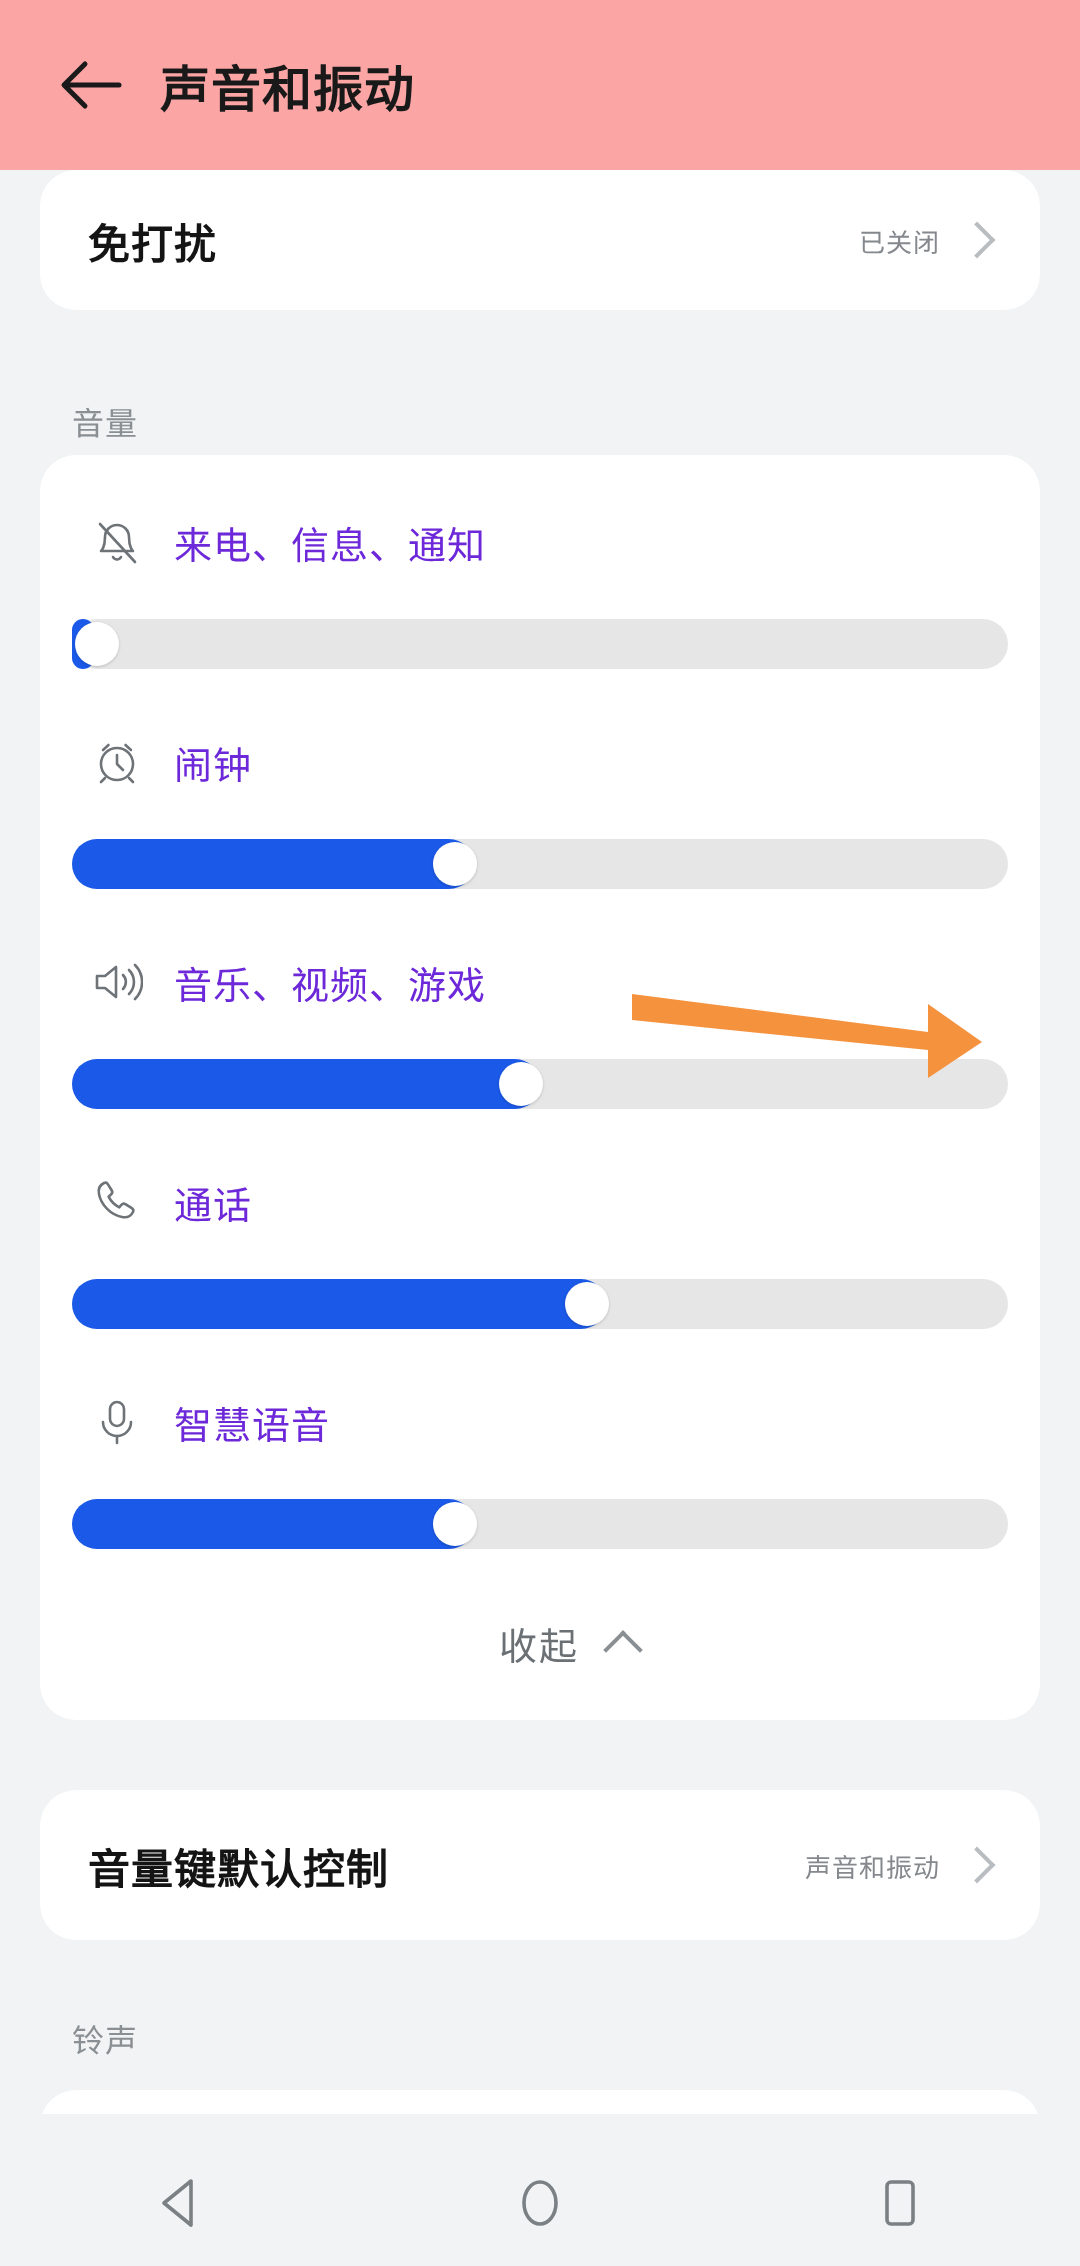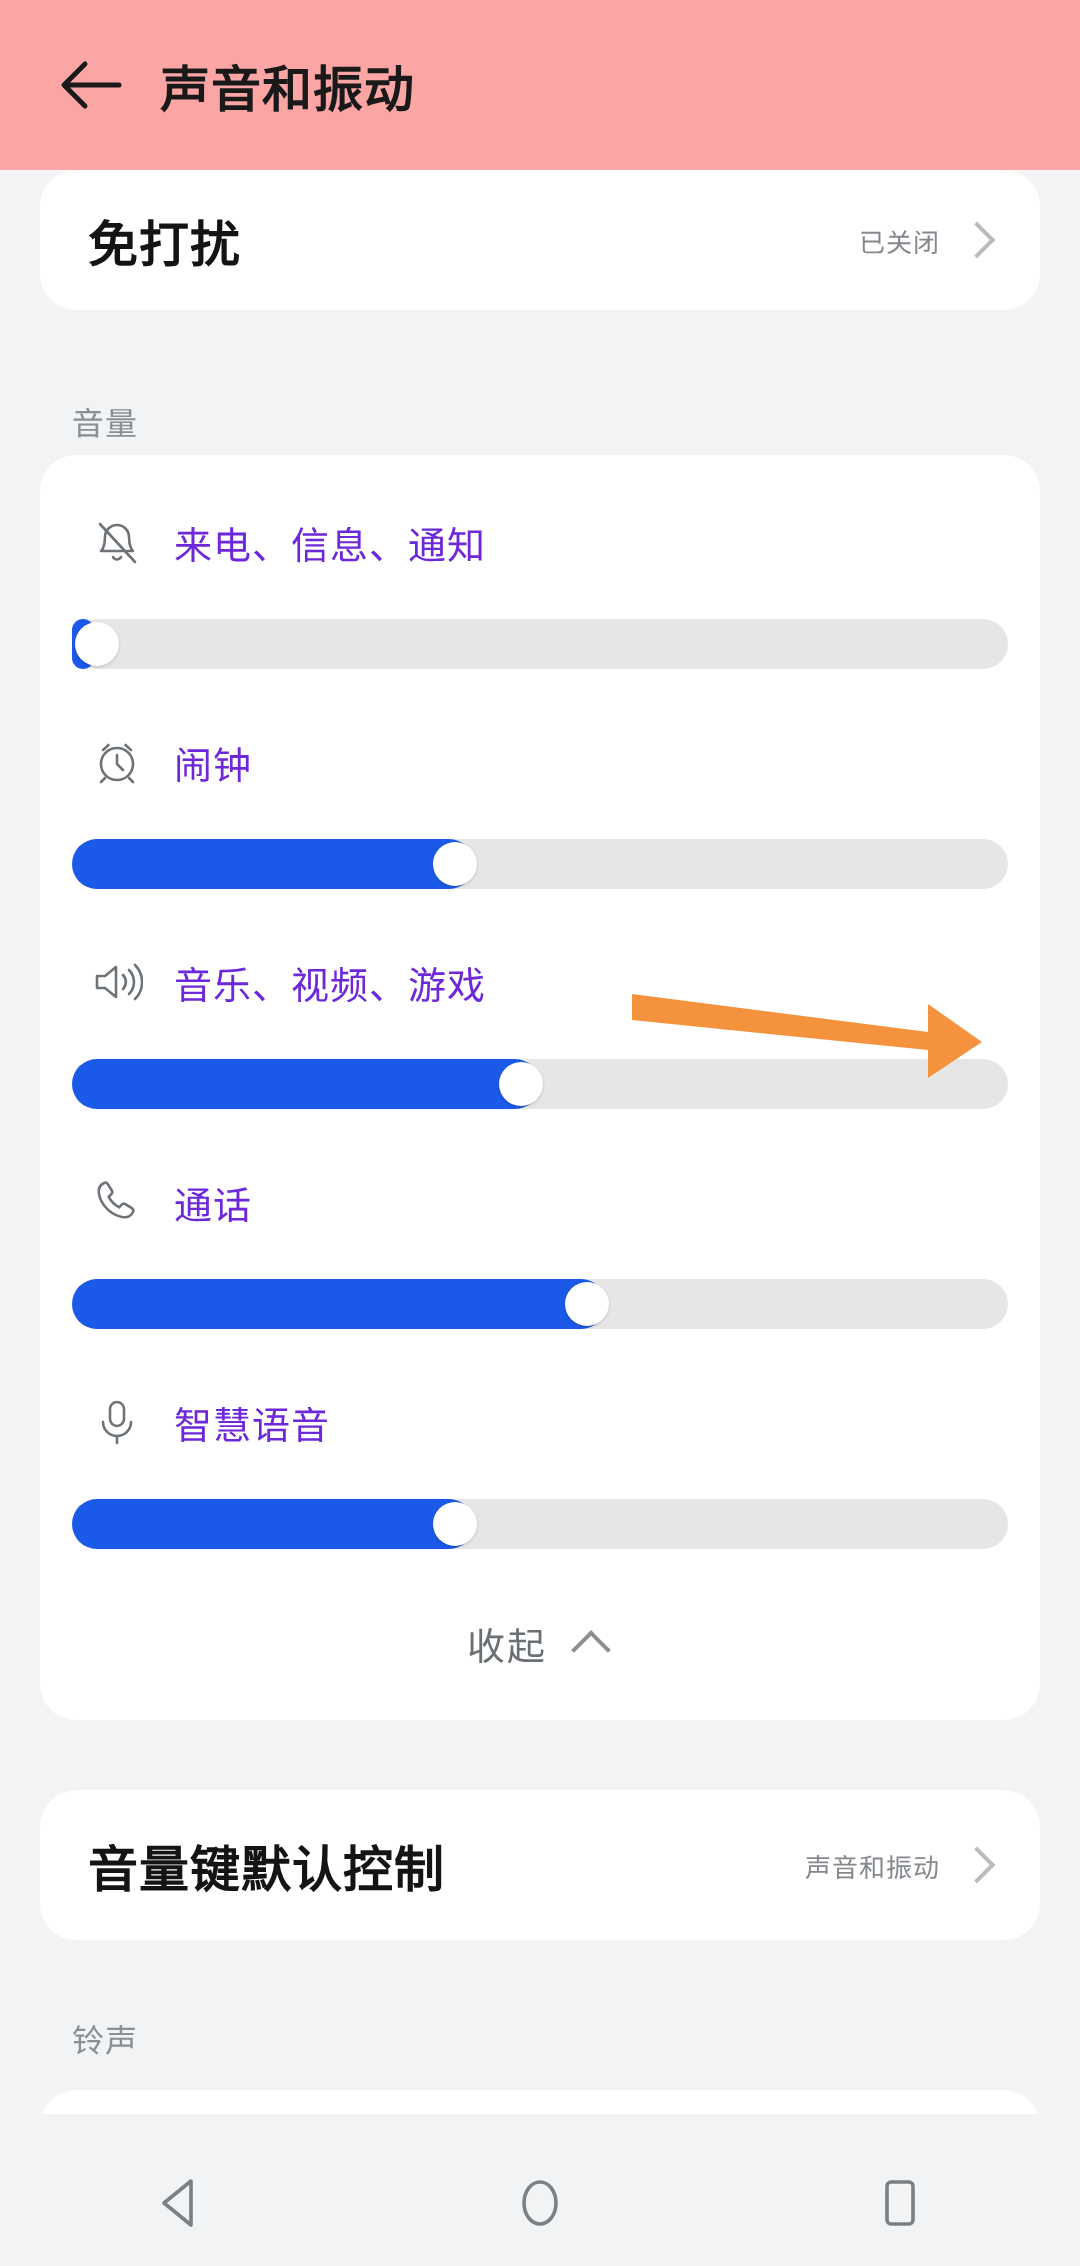--- a/index.html
+++ b/index.html
@@ -84,21 +84,21 @@
     left: 0; top: 0;
     width: 100%;
     height: 100%;
     display: flex;
     align-items: center;
     padding: 0 44px 0 48px;
     box-sizing: border-box;
     cursor: pointer;
   }
   .nav-row-title {
-    font-size: 50px;
+    font-size: 42px;
     font-weight: 700;
     color: #141414;
     letter-spacing: 1px;
     white-space: nowrap;
   }
   .nav-row-spacer { flex: 1 1 auto; }
   .nav-row-value {
     font-size: 26px;
     color: #85898E;
     letter-spacing: 1px;
@@ -183,20 +183,21 @@
   
   #collapse-row {
     position: absolute;
     left: 0;
     width: 1000px;
     height: 96px;
     display: flex;
     align-items: center;
     justify-content: center;
     cursor: pointer;
+    padding-left: 32px;
   }
   #collapse-label {
     font-size: 38px;
     color: #6B7075;
     letter-spacing: 2px;
   }
   .chev-up {
     width: 46px;
     height: 46px;
     margin-left: 20px;

